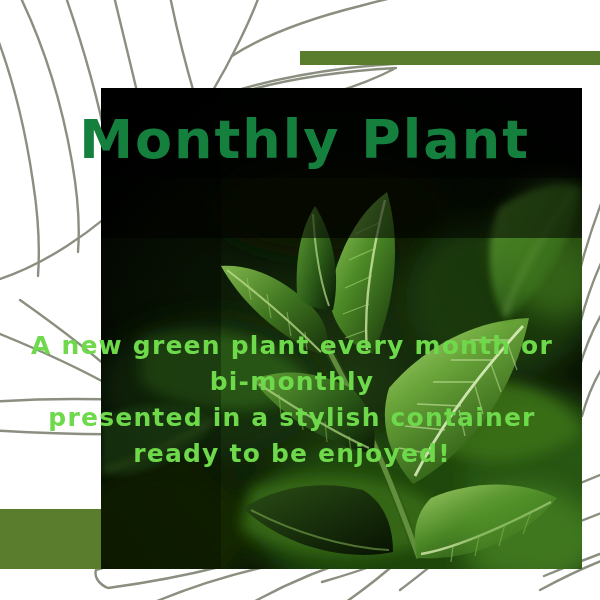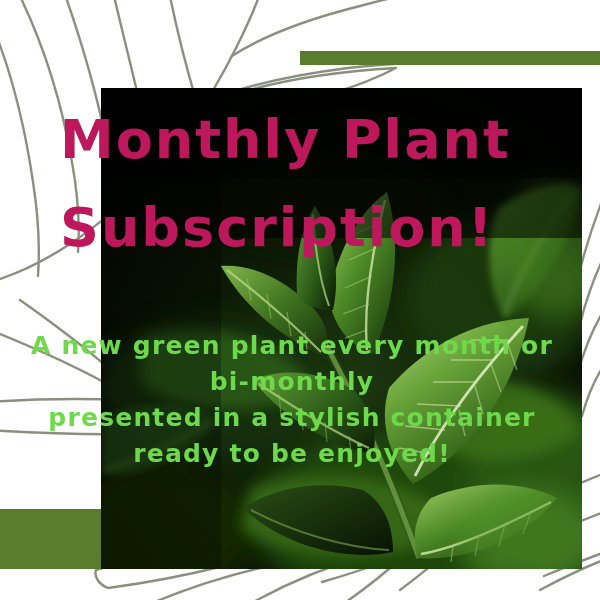--- a/index.html
+++ b/index.html
@@ -77,22 +77,22 @@
   .headline {
     position: absolute;
     left: 60px;
     top: 96px;
     width: 470px;
     font-family: "DejaVu Sans", sans-serif;
     font-weight: bold;
     font-size: 54px;
     line-height: 88px;
     letter-spacing: 2px;
-    color: #be185d;
-    text-align: left;
+    color: #15803d;
+    text-align: right;
     white-space: nowrap;
   }
   .headline .hl-line {
     display: block;
   }
 
   .subcopy {
     position: absolute;
     left: -4px;
     top: 328px;
@@ -323,21 +323,20 @@
       <rect width="481" height="150" fill="#000" opacity="0.55"></rect>
       <rect width="481" height="90" fill="#000" opacity="0.5"></rect>
       <rect x="0" y="0" width="120" height="481" fill="#000" opacity="0.28"></rect>
     </svg>
   </div>
 
   <div class="text-layer">
 
     <div class="headline">
       <span class="hl-line">Monthly Plant</span>
-      <span class="hl-line">Subscription!</span>
     </div>
 
     <div class="subcopy">
       <span class="sc-line">A new green plant every month or</span>
       <span class="sc-line">bi-monthly</span>
       <span class="sc-line">presented in a stylish container</span>
       <span class="sc-line">ready to be enjoyed!</span>
     </div>
 
   </div>

